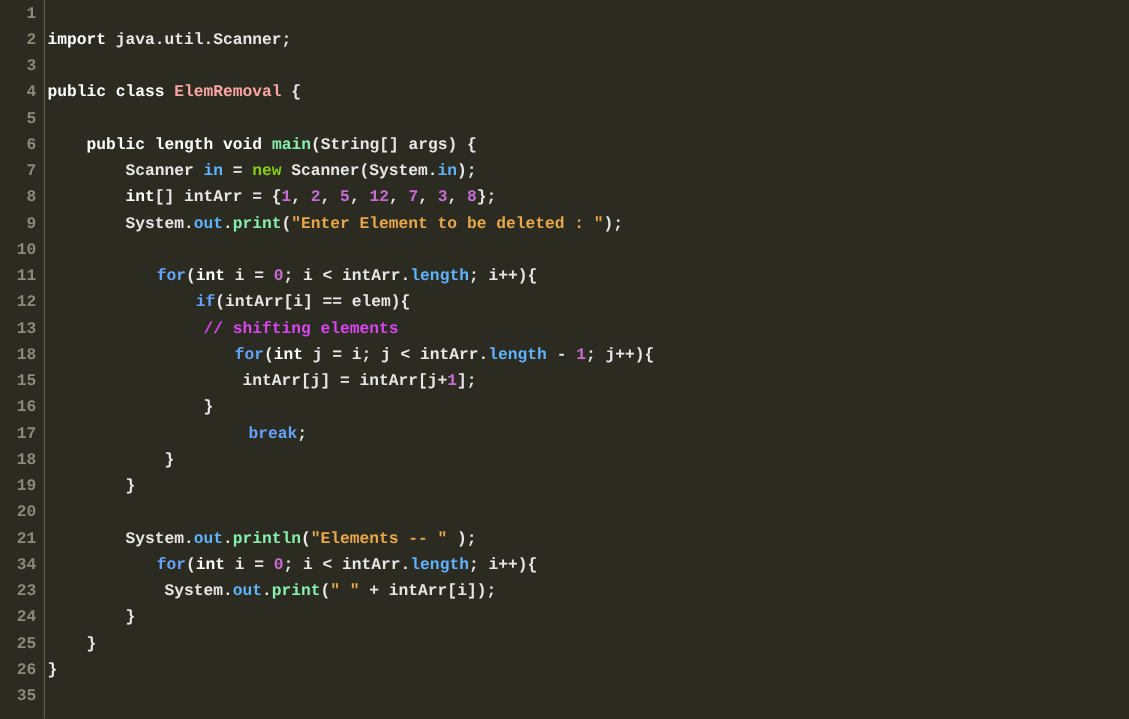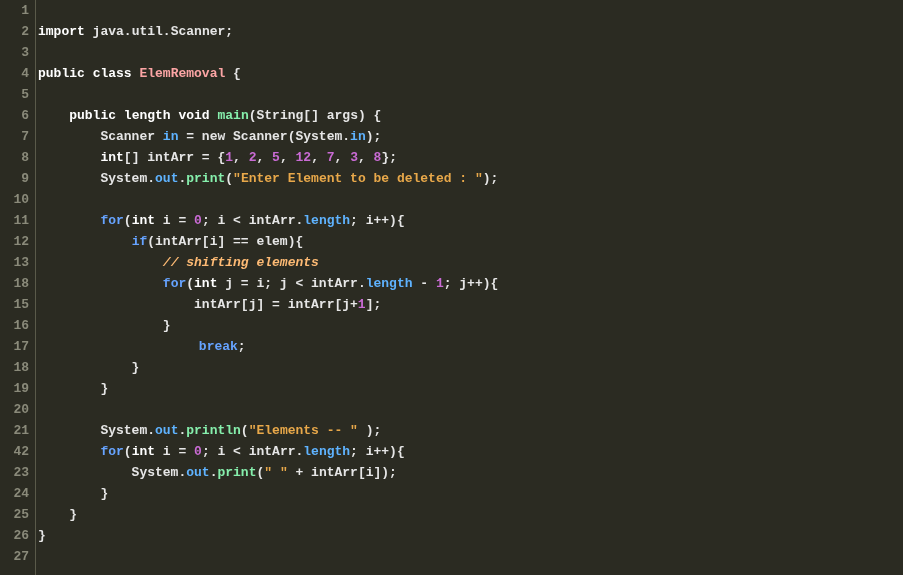--- a/index.html
+++ b/index.html
@@ -39,29 +39,29 @@
       padding-left: 2px;
     }
     .code .line {
       height: 21px;
       line-height: 13px;
       padding: 4px 0;
       white-space: pre;
       color: #e6e6e6;
     }
     .kw { color: #ffffff; }
-    .kw-new { color: #e5e5e5; }
-    .kw-ctrl { color: #66a3ff; }
+    .kw-new { color: #84cc16; }
+    .kw-ctrl { color: #66a3ff; margin-left: 25px; }
     .kw-break { color: #66a3ff; padding-left: 36px; }
     .id-in { color: #5fb3ff; }
     .meth { color: #86efac; }
     .cls { color: #fca5a5; }
     .str { color: #e8a84a; }
     .num { color: #c96bd4; }
-    .cmt { color: #fdba74; font-style: italic; }
+    .cmt { color: #d946ef; }
     .punct { color: #e6e6e6; }
   </style>
 </head>
 <body>
 
 <div class="editor">
   <div class="gutter" id="gutter">
       <div class="ln">1</div>
       <div class="ln">2</div>
       <div class="ln">3</div>
@@ -76,26 +76,26 @@
       <div class="ln">12</div>
       <div class="ln">13</div>
       <div class="ln">18</div>
       <div class="ln">15</div>
       <div class="ln">16</div>
       <div class="ln">17</div>
       <div class="ln">18</div>
       <div class="ln">19</div>
       <div class="ln">20</div>
       <div class="ln">21</div>
-      <div class="ln">42</div>
+      <div class="ln">34</div>
       <div class="ln">23</div>
       <div class="ln">24</div>
       <div class="ln">25</div>
       <div class="ln">26</div>
-      <div class="ln">27</div>
+      <div class="ln">35</div>
     </div>
   <div class="code" id="codearea">
       <div class="line">&nbsp;</div>
       <div class="line"><span class="kw">import</span><span class="punct"> java</span><span class="punct">.</span><span class="punct">util</span><span class="punct">.</span><span class="punct">Scanner</span><span class="punct">;</span></div>
       <div class="line">&nbsp;</div>
       <div class="line"><span class="kw">public</span><span class="punct"> </span><span class="kw">class</span><span class="punct"> </span><span class="cls">ElemRemoval</span><span class="punct"> {</span></div>
       <div class="line">&nbsp;</div>
       <div class="line"><span class="punct">    </span><span class="kw">public</span><span class="punct"> </span><span class="kw">length</span><span class="punct"> </span><span class="kw">void</span><span class="punct"> </span><span class="meth">main</span><span class="punct">(String[] args) {</span></div>
       <div class="line"><span class="punct">        Scanner </span><span class="id-in">in</span><span class="punct"> = </span><span class="kw-new">new</span><span class="punct"> Scanner(System.</span><span class="id-in">in</span><span class="punct">);</span></div>
       <div class="line"><span class="punct">        </span><span class="kw">int</span><span class="punct">[] intArr = {</span><span class="num">1</span><span class="punct">, </span><span class="num">2</span><span class="punct">, </span><span class="num">5</span><span class="punct">, </span><span class="num">12</span><span class="punct">, </span><span class="num">7</span><span class="punct">, </span><span class="num">3</span><span class="punct">, </span><span class="num">8</span><span class="punct">};</span></div>

